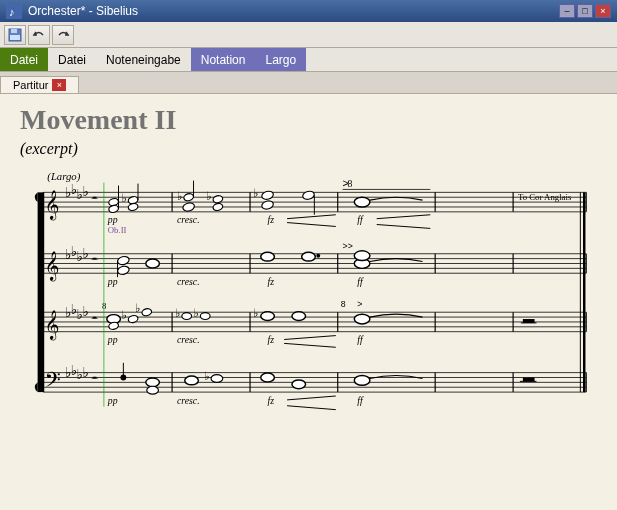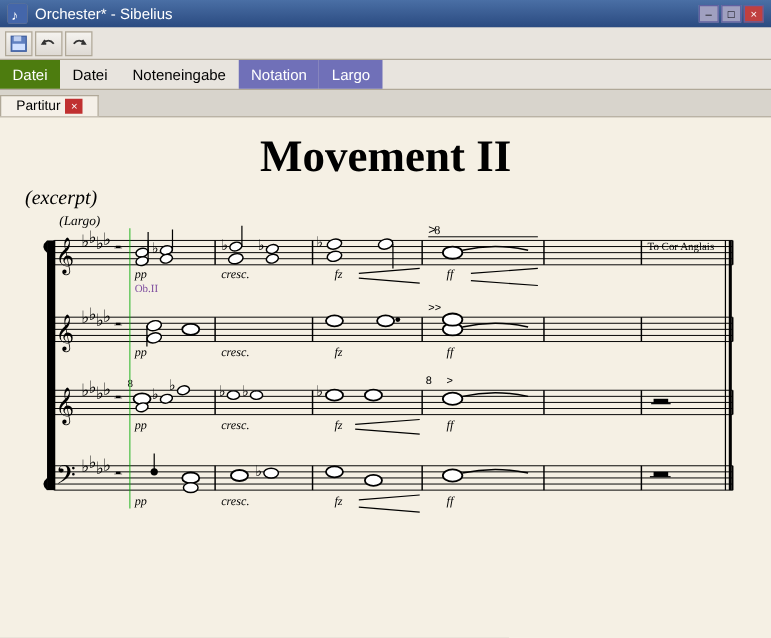--- a/index.html
+++ b/index.html
@@ -113,25 +113,24 @@
       overflow: hidden;
       position: relative;
     }
 
     .score-content {
       padding: 10px 20px;
       font-family: 'Times New Roman', serif;
     }
 
     .score-title {
-      text-align: center;
-      font-size: 36px;
+      font-size: 28px;
       font-weight: bold;
       margin-bottom: 4px;
-      color: #000000;
+      color: #737373;
     }
     .score-subtitle {
       font-size: 16px;
       font-style: italic;
       margin-bottom: 16px;
       color: #000;
     }
 
     
     .score-svg {

